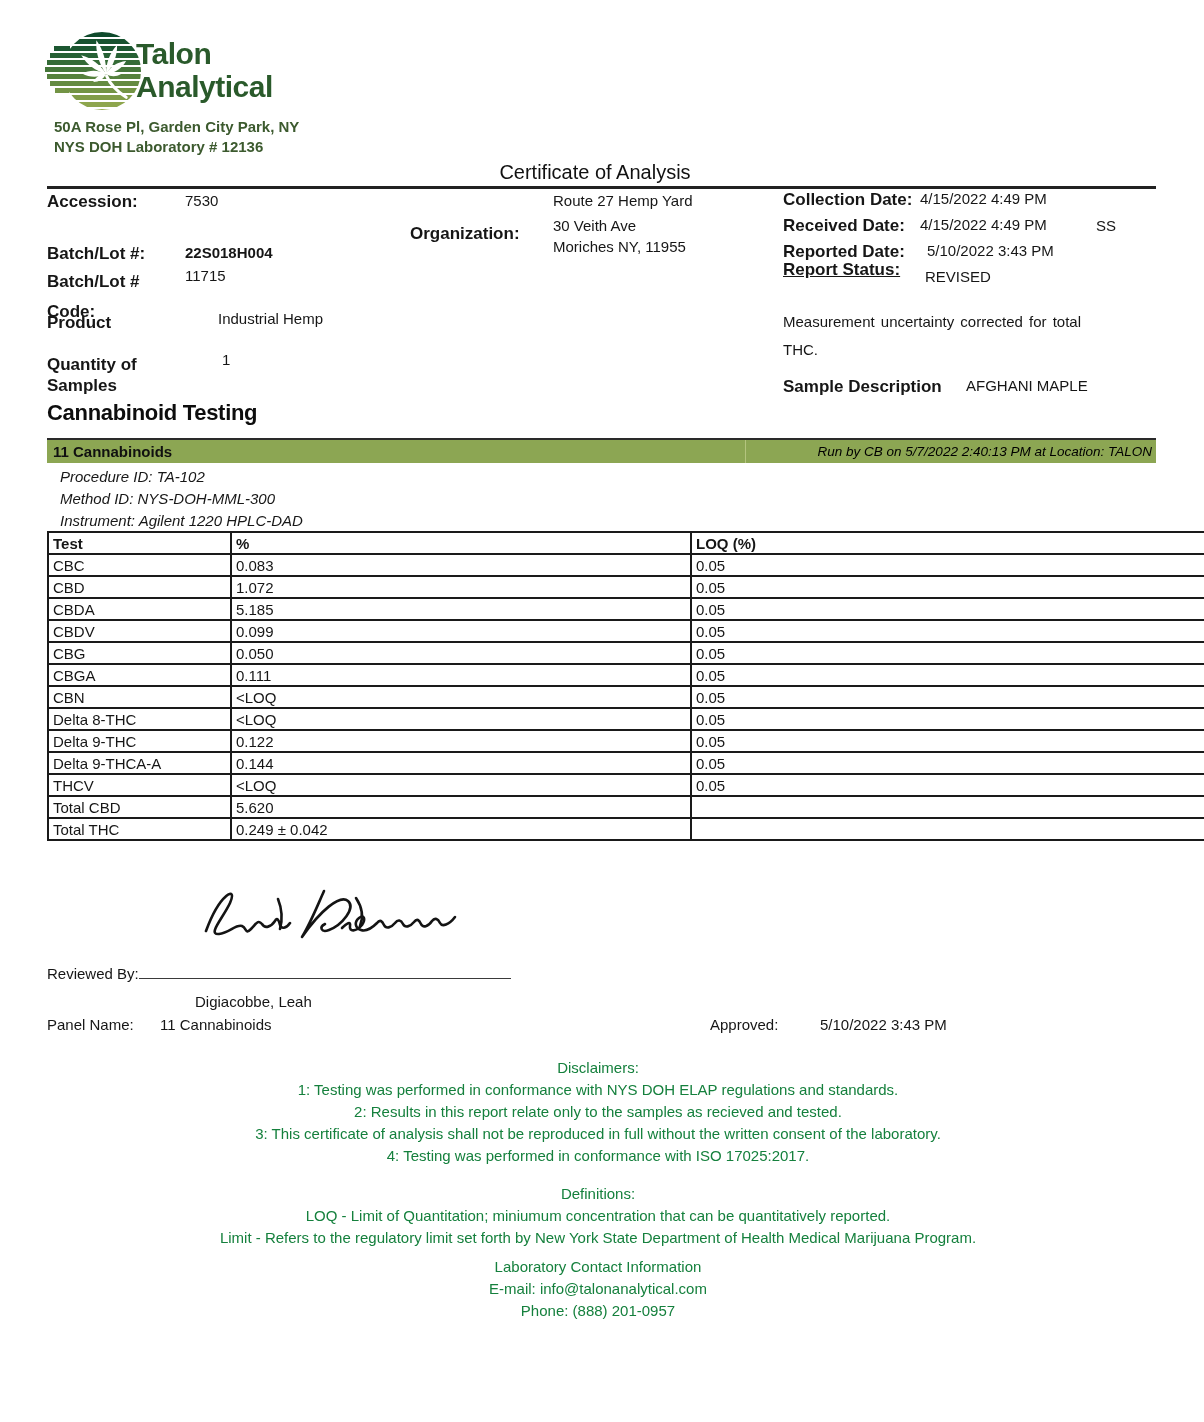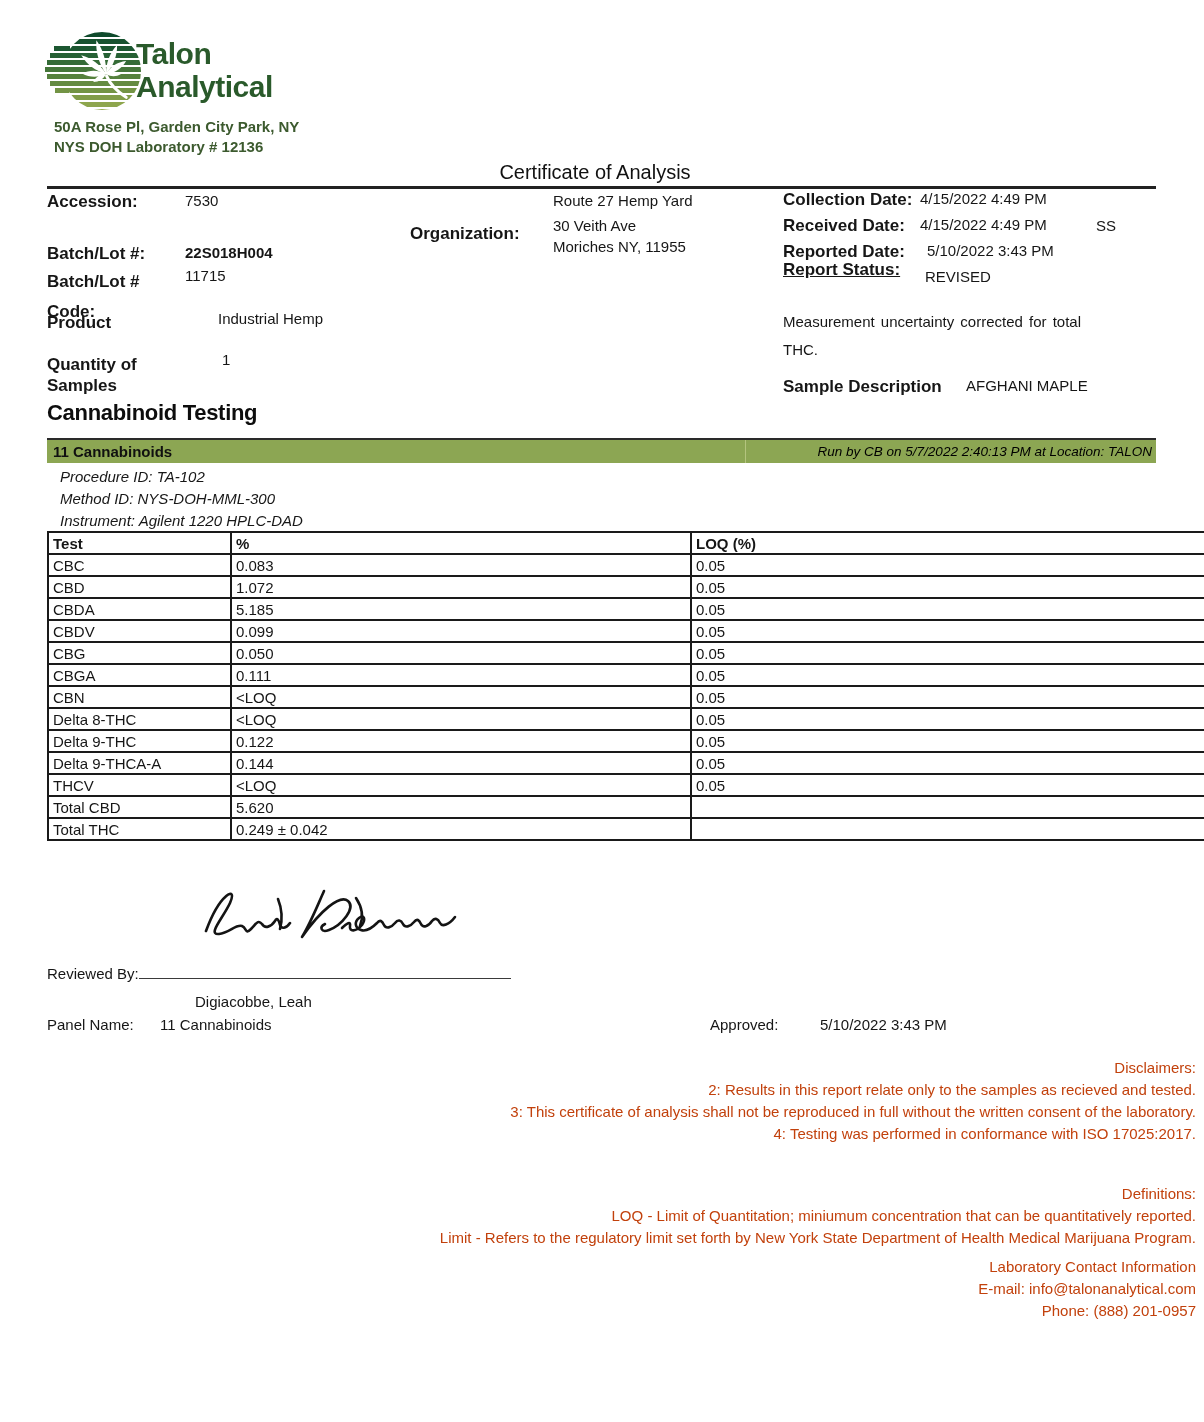--- a/index.html
+++ b/index.html
@@ -47,21 +47,21 @@
   .signature-svg { left:190px; top:883px; }
   .review-line { display:inline-block; width:372px; border-bottom:1px solid #3a3a3a; height:14px;
     vertical-align:baseline; }
   .reviewer-name { left:195px; top:993px; }
   .panel-name-label { left:47px; top:1016px; }
   .panel-name-value { left:160px; top:1016px; }
   .approved-label { left:710px; top:1016px; }
   .approved-value { left:820px; top:1016px; }
 
   
-  .center-block { left:0; width:1196px; text-align:right; line-height:22px; font-size:15px; color:#c2410c; }
+  .center-block { left:0; width:1196px; text-align:center; line-height:22px; font-size:15px; color:#15803d; }
   .disclaimers { top:1057px; }
   .definitions { top:1183px; }
   .contact { top:1256px; }
 </style>
 </head>
 <body>
 
 <div class="page">
 
   <svg class="abs" style="left:44px; top:30px;" width="104" height="84" viewBox="0 0 104 84">
@@ -260,20 +260,21 @@
   </div>
   <div class="abs val reviewer-name">Digiacobbe, Leah</div>
 
   <div class="abs val panel-name-label">Panel Name:</div>
   <div class="abs val panel-name-value">11 Cannabinoids</div>
   <div class="abs val approved-label">Approved:</div>
   <div class="abs val approved-value">5/10/2022 3:43 PM</div>
 
   <div class="abs center-block disclaimers">
     <div>Disclaimers:</div>
+    <div>1: Testing was performed in conformance with NYS DOH ELAP regulations and standards.</div>
     <div>2: Results in this report relate only to the samples as recieved and tested.</div>
     <div>3: This certificate of analysis shall not be reproduced in full without the written consent of the laboratory.</div>
     <div>4: Testing was performed in conformance with ISO 17025:2017.</div>
   </div>
 
   <div class="abs center-block definitions">
     <div>Definitions:</div>
     <div>LOQ - Limit of Quantitation; miniumum concentration that can be quantitatively reported.</div>
     <div>Limit - Refers to the regulatory limit set forth by New York State Department of Health Medical Marijuana Program.</div>
   </div>

